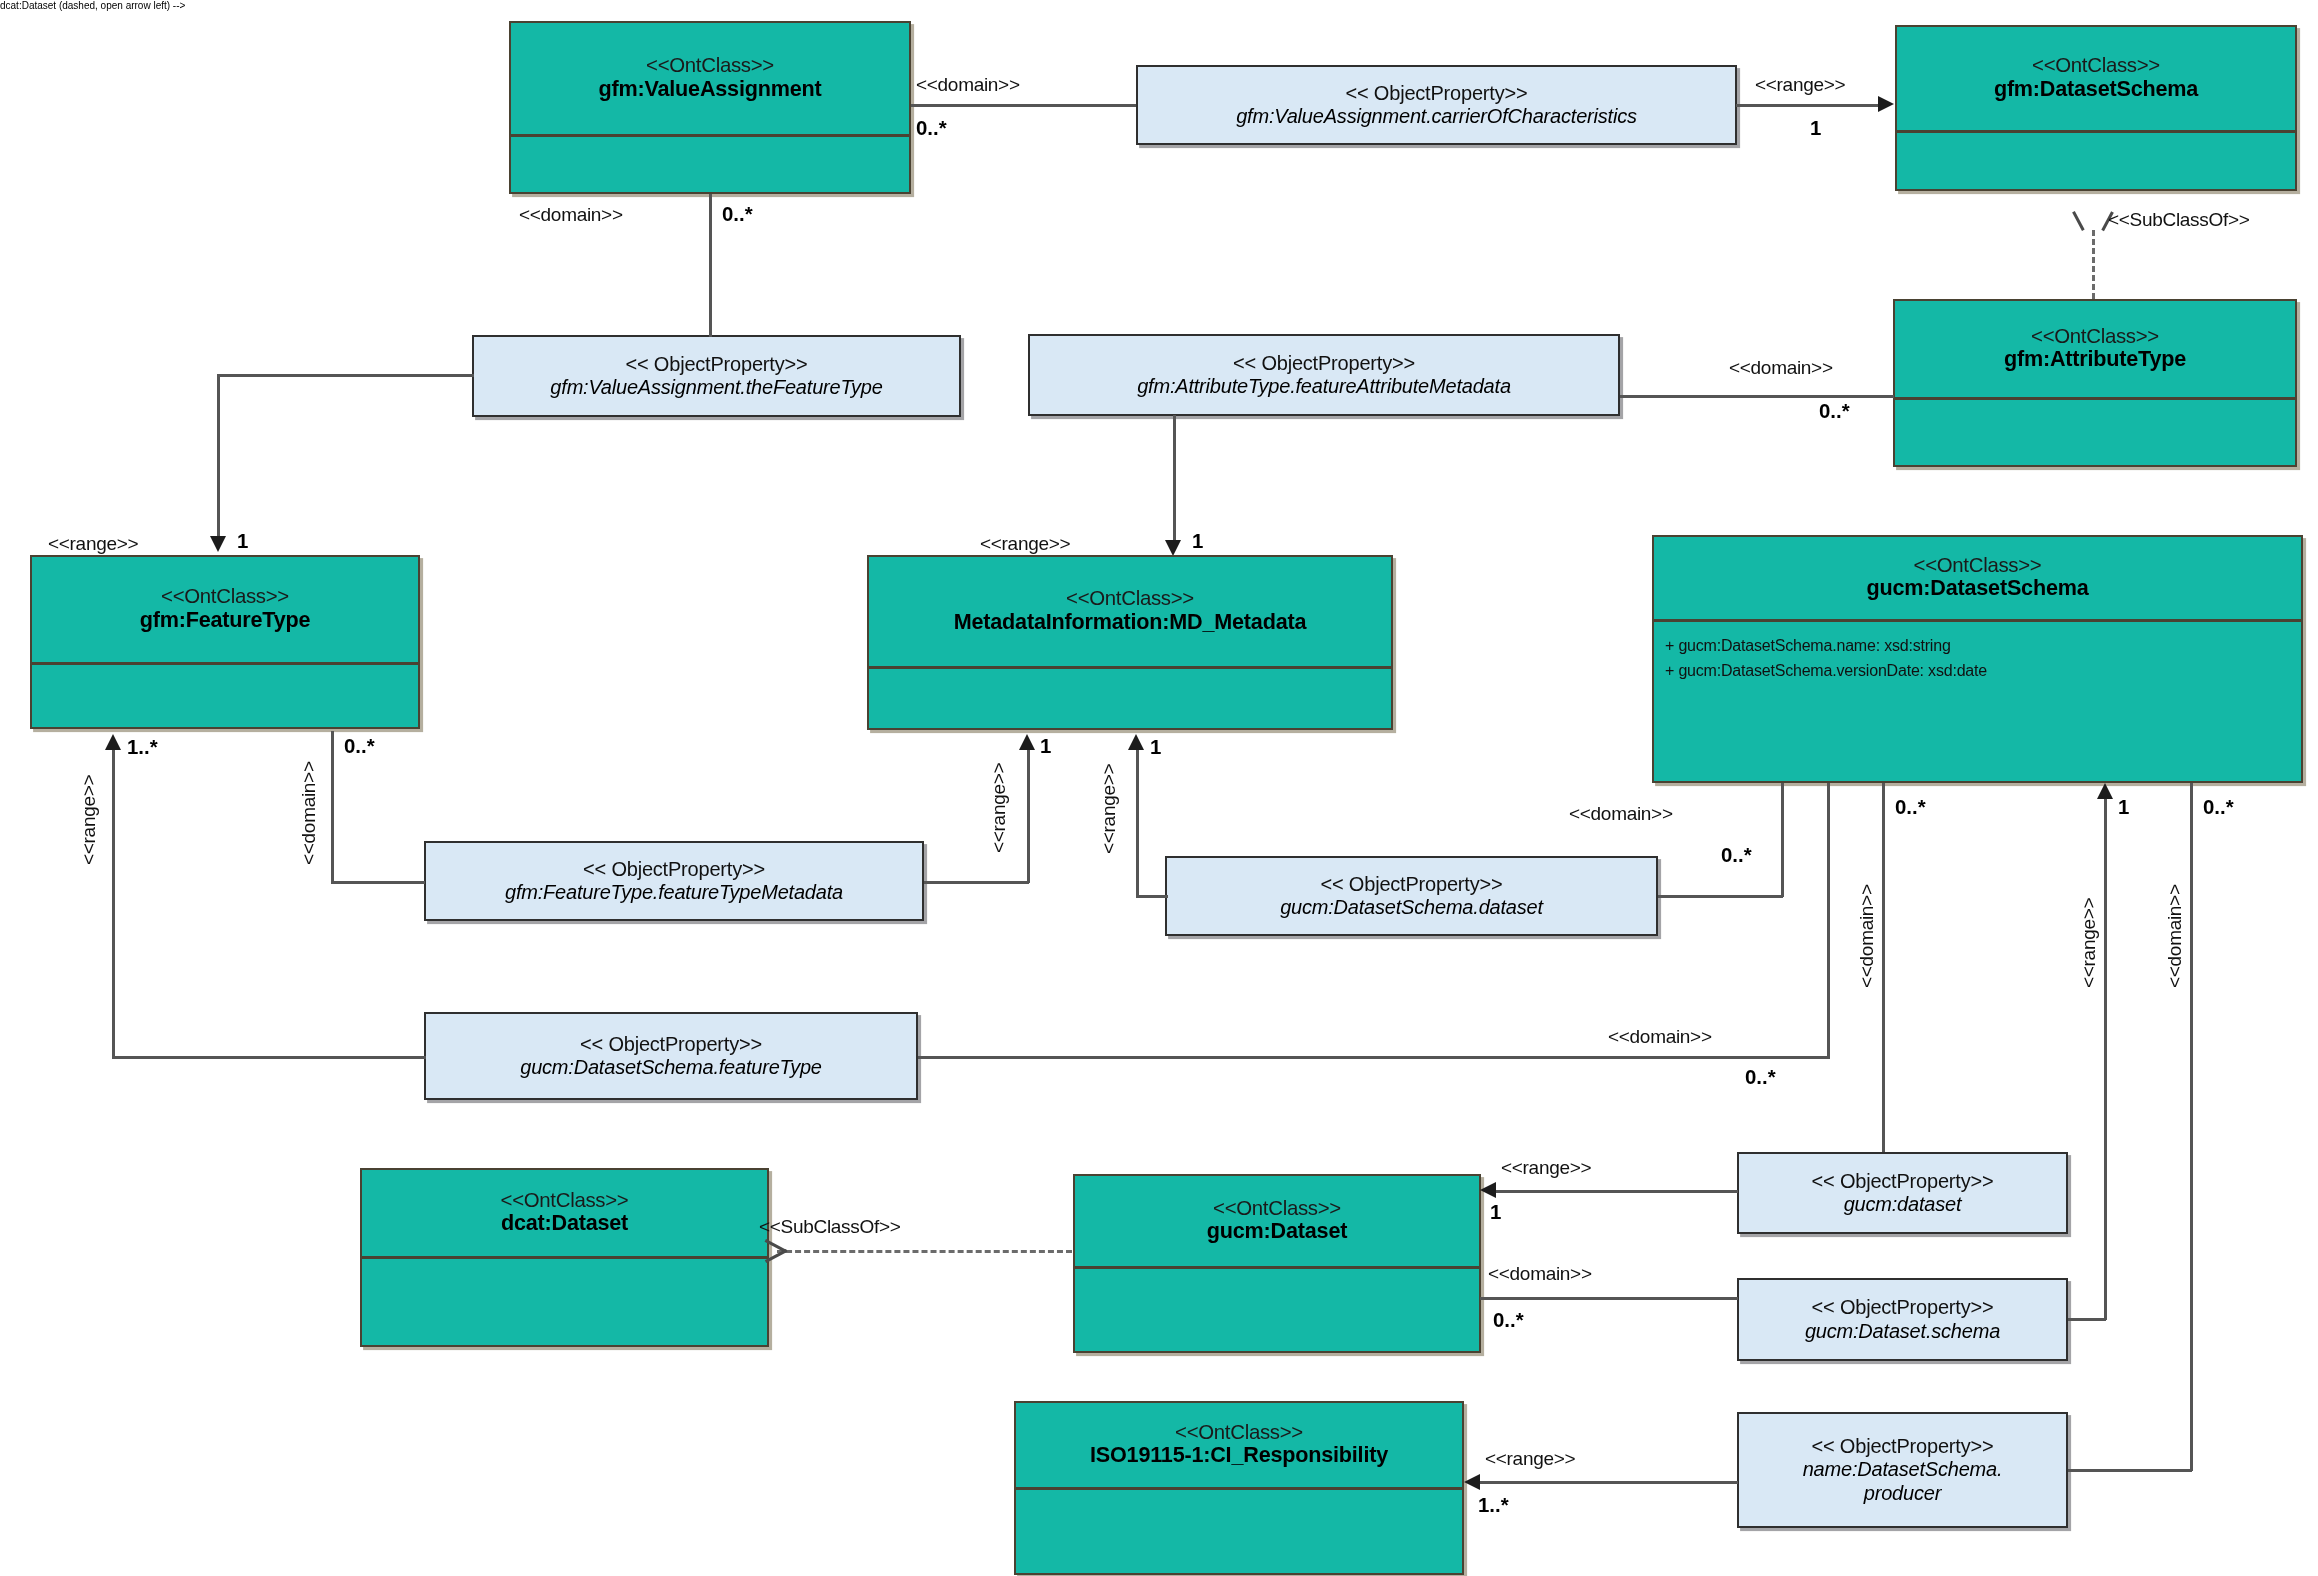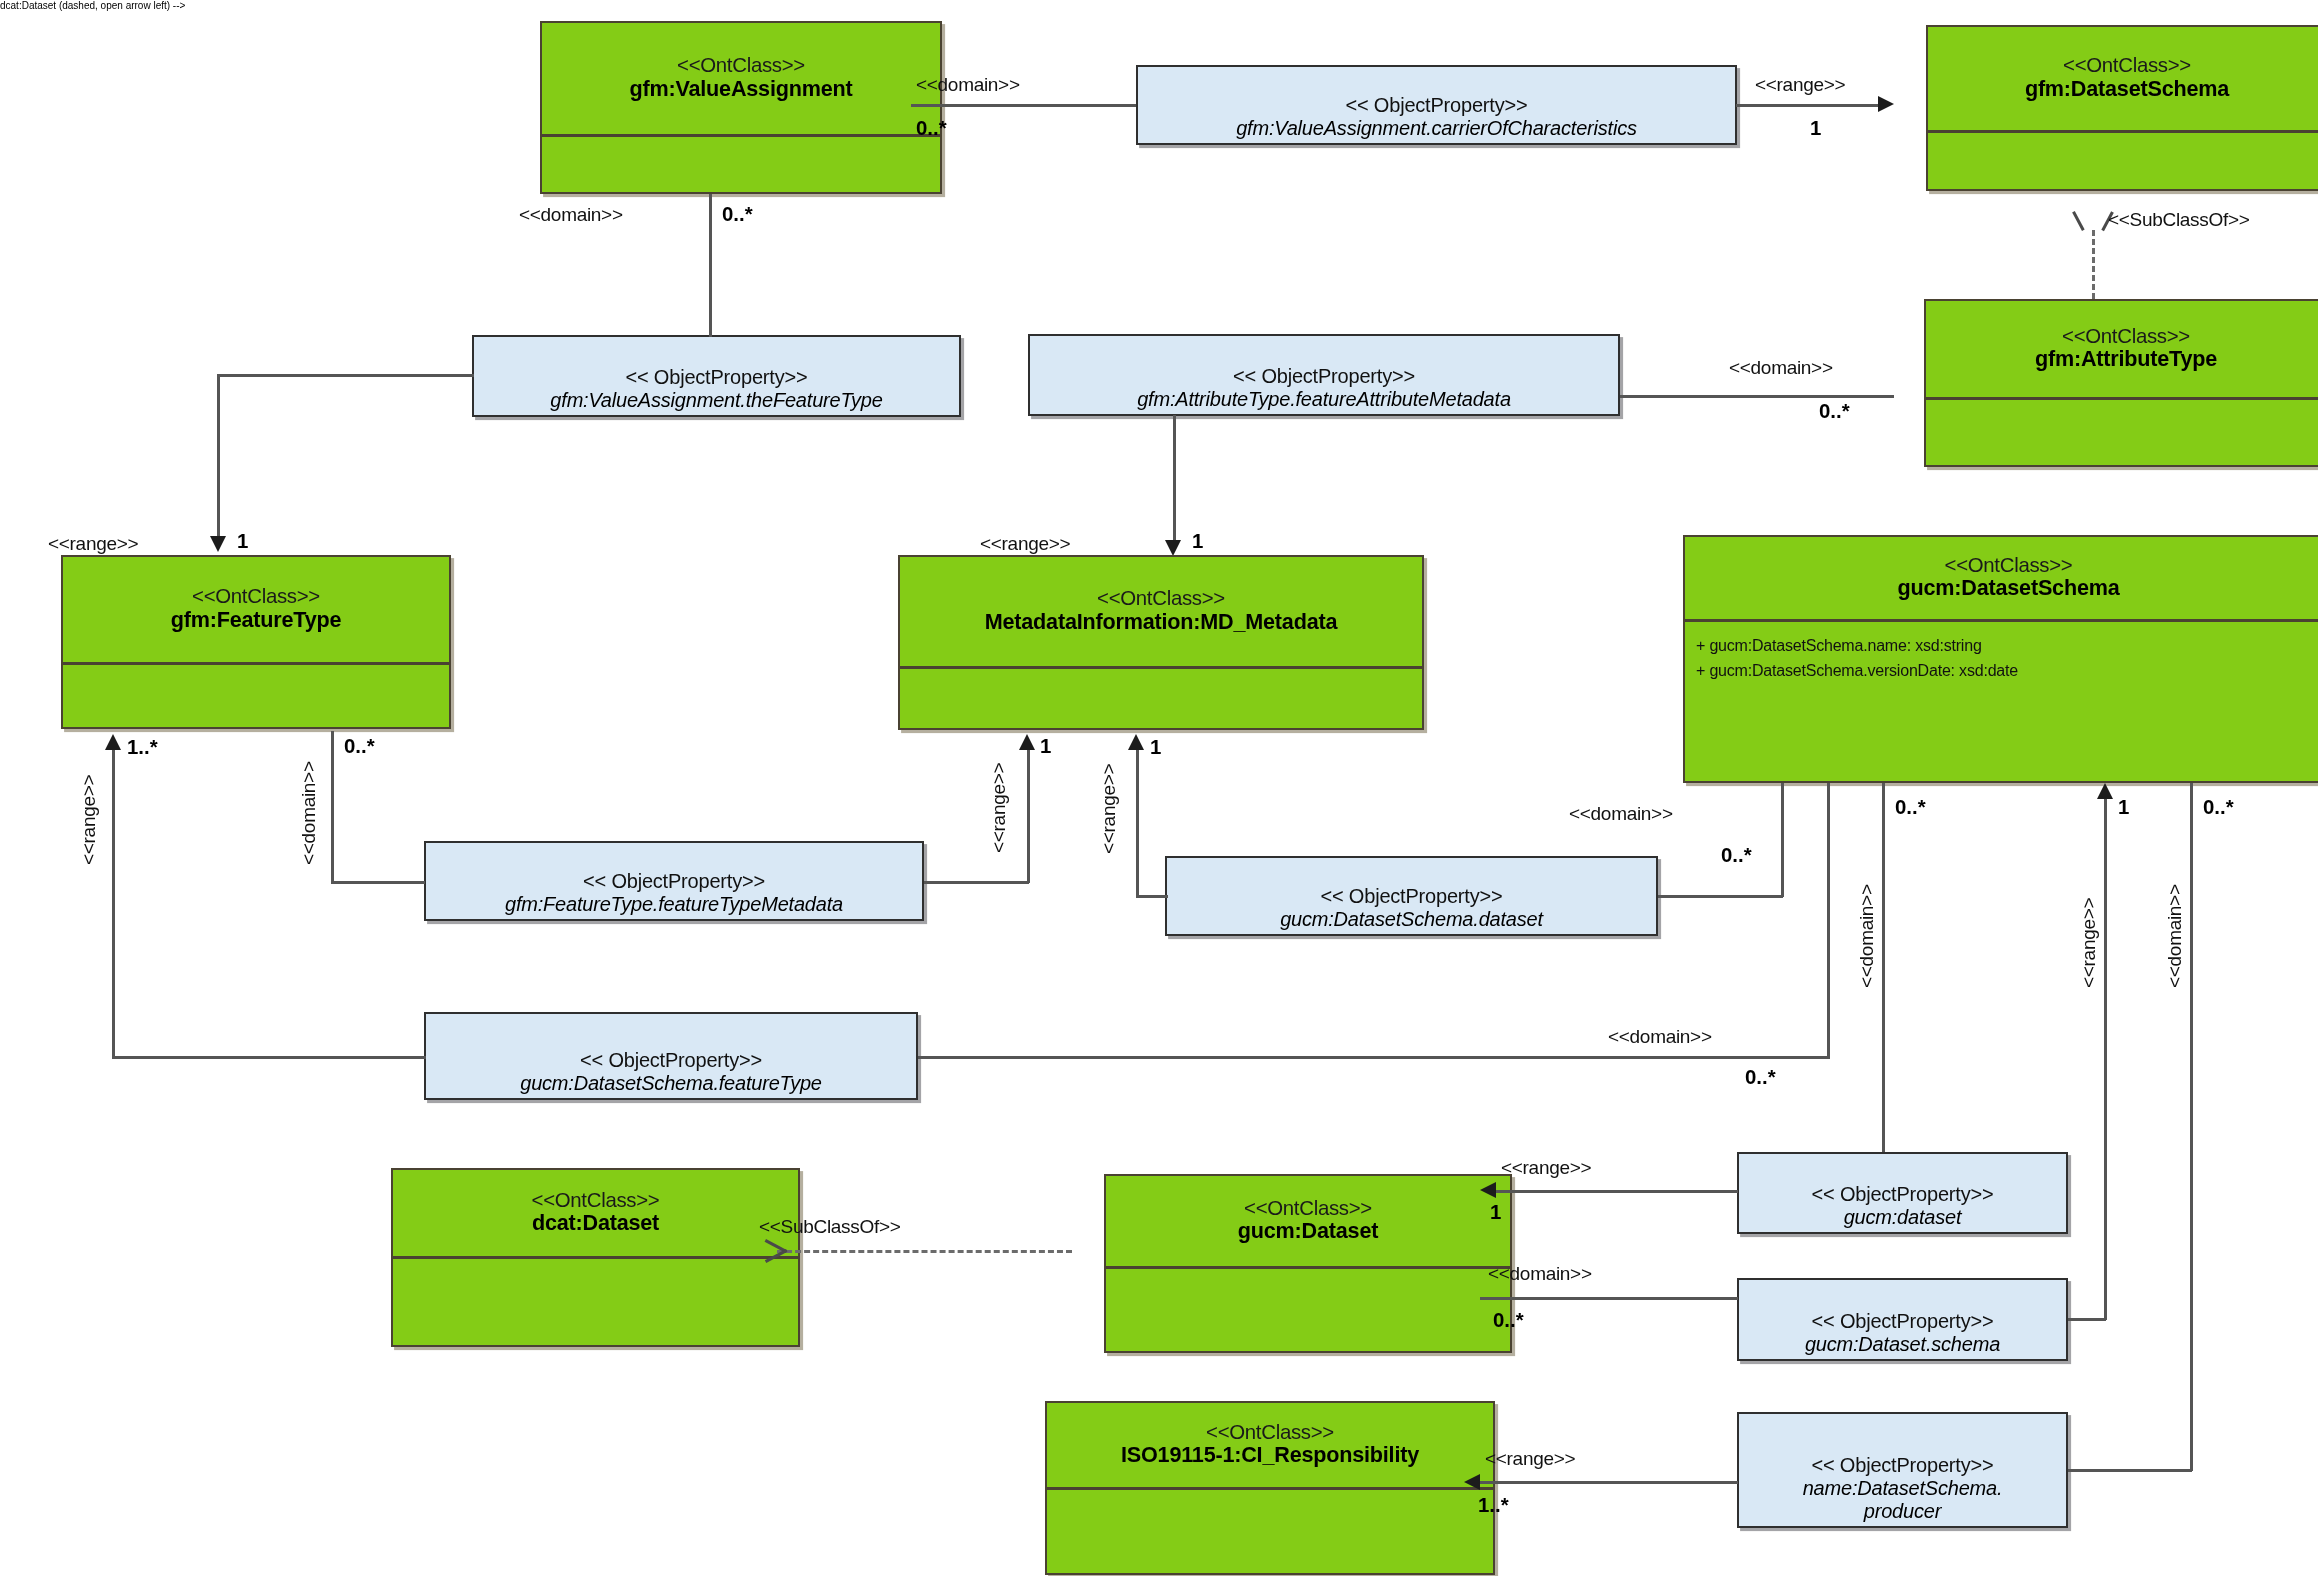--- a/index.html
+++ b/index.html
@@ -3,28 +3,27 @@
 <meta charset="utf-8">
 <style>
   html,body{margin:0;padding:0;background:#fff;}
   #stage{
     position:relative;width:2319px;height:1577px;background:#ffffff;
     font-family:"Liberation Sans",sans-serif;overflow:hidden;
   }
   
   .box{position:absolute;box-sizing:border-box;border:2.5px solid #3a3a3a;}
   .ontclass{
-    background:#84cc16;border-color:#4a4232;
+    background:#14b8a6;border-color:#4a4232;
     box-shadow:3.1px 3.1px 0 0 rgba(120,110,80,.55);
-    margin-left:31px;
   }
   .objprop{
     background:#d9e8f5;border-color:#2f2f2f;
     box-shadow:3.1px 3.1px 0 0 rgba(90,90,95,.55);
-    display:flex;align-items:flex-end;justify-content:center;
+    display:flex;align-items:center;justify-content:center;
   }
   .oc-head{
     position:relative;display:flex;flex-direction:column;align-items:center;
     justify-content:center;text-align:center;box-sizing:border-box;
     padding:3.7px 5px 5px 5px;
   }
   .oc-sep{height:3.1px;background:#4a4232;width:100%;}
   .oc-body{flex:1;box-sizing:border-box;padding:8.6px 11px;}
   .ontclass{display:flex;flex-direction:column;}
   .stereo{font-size:20.4px;color:#1a1a1a;line-height:1.12;letter-spacing:-0.3px;}

